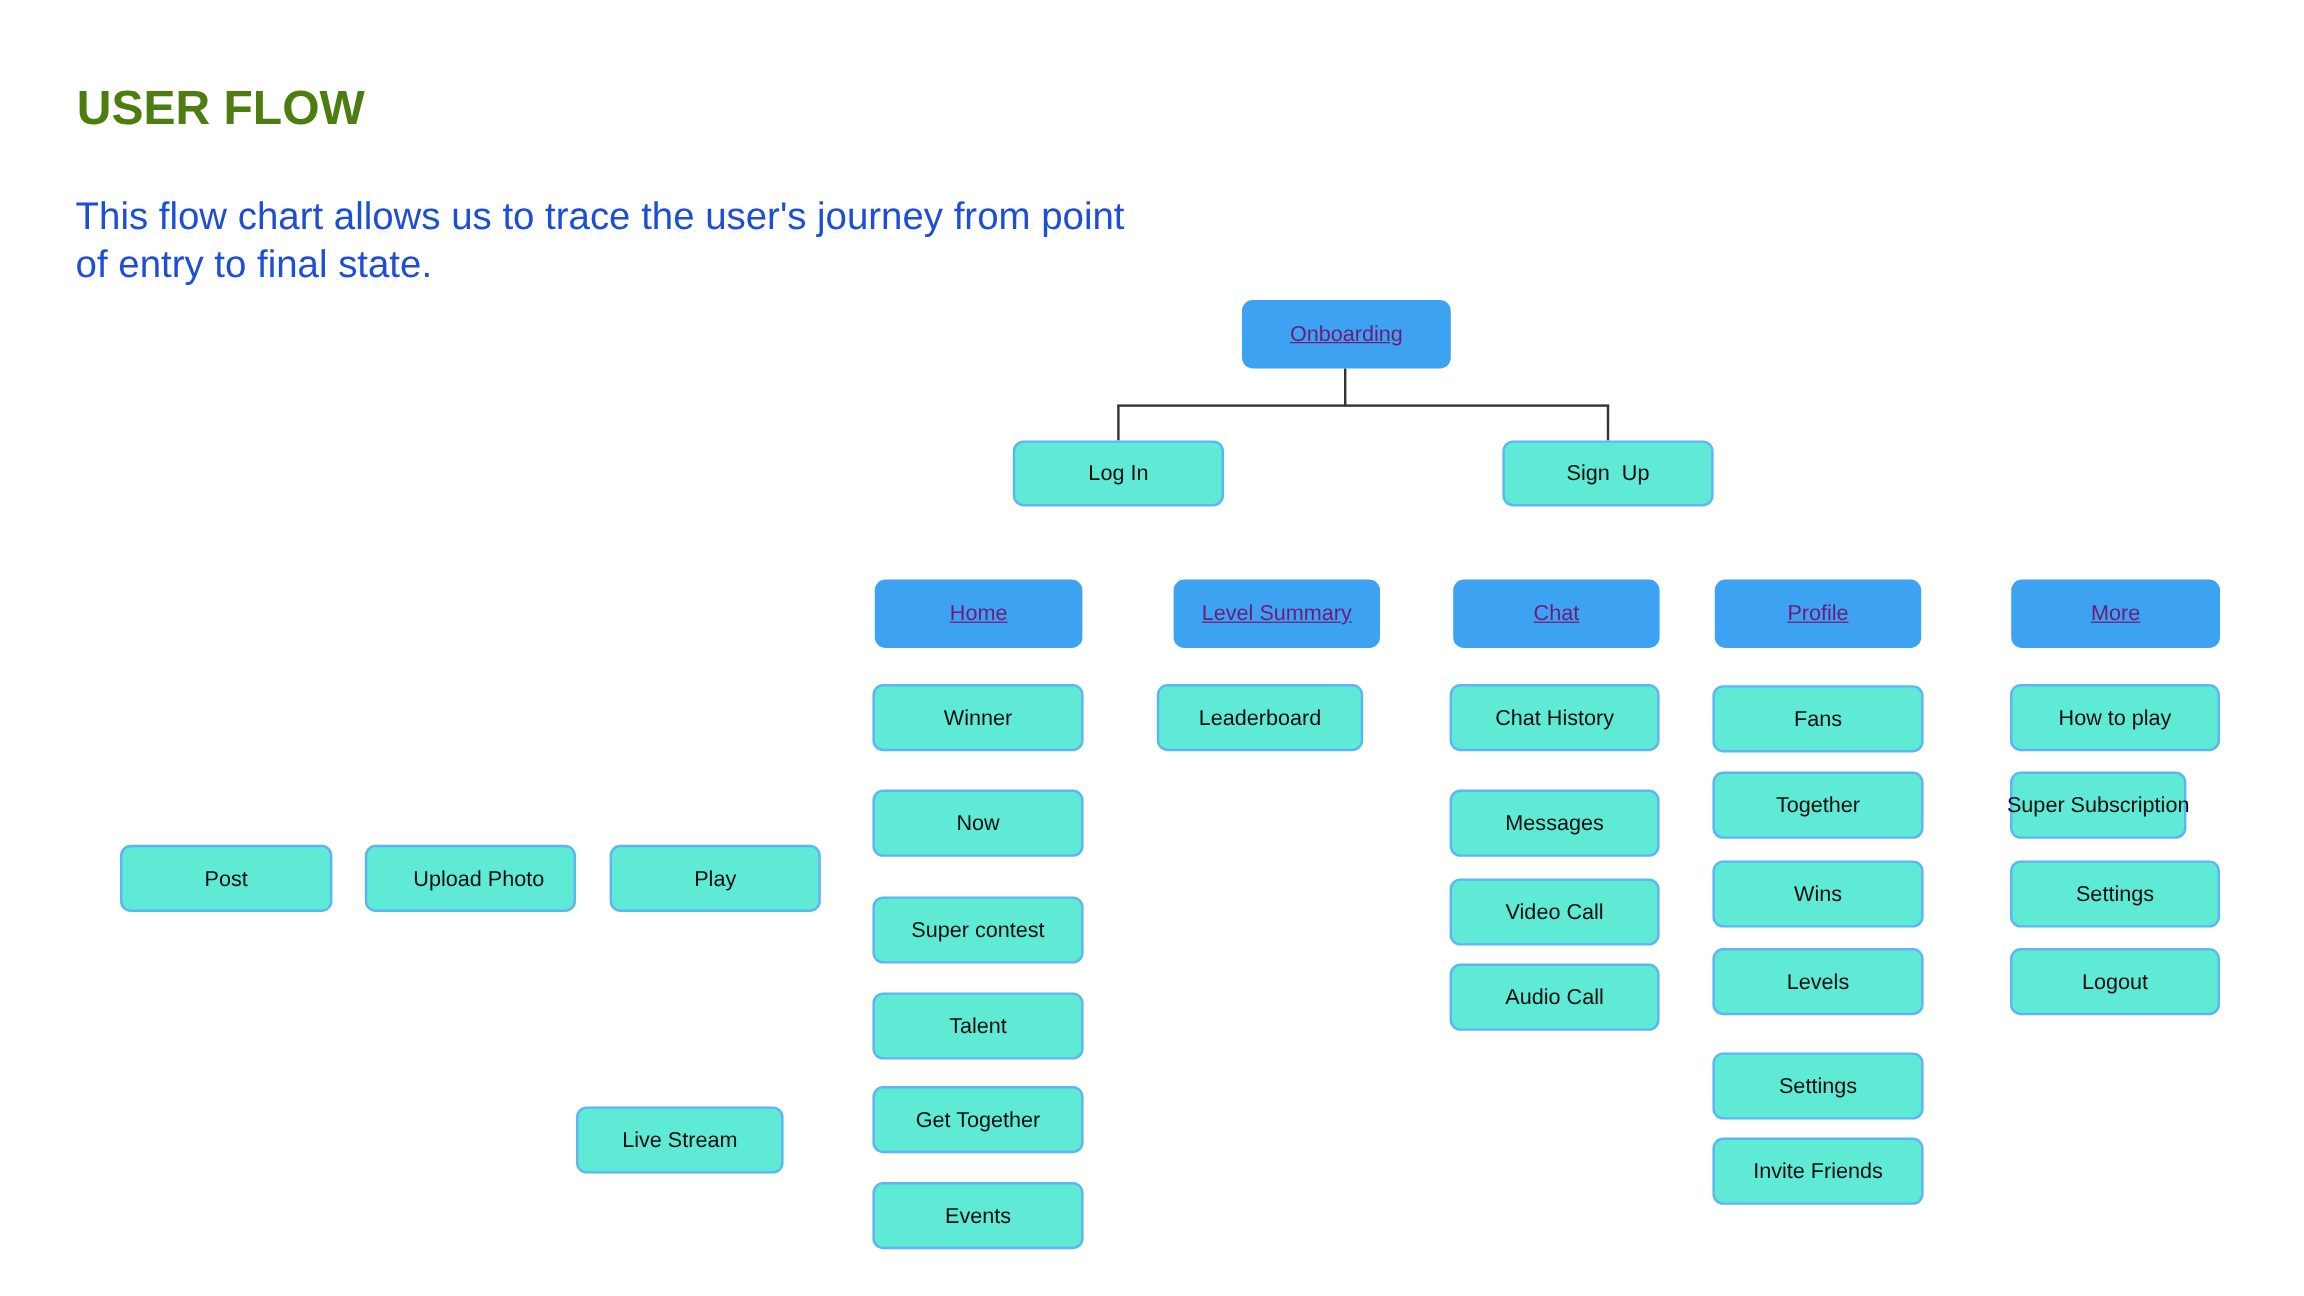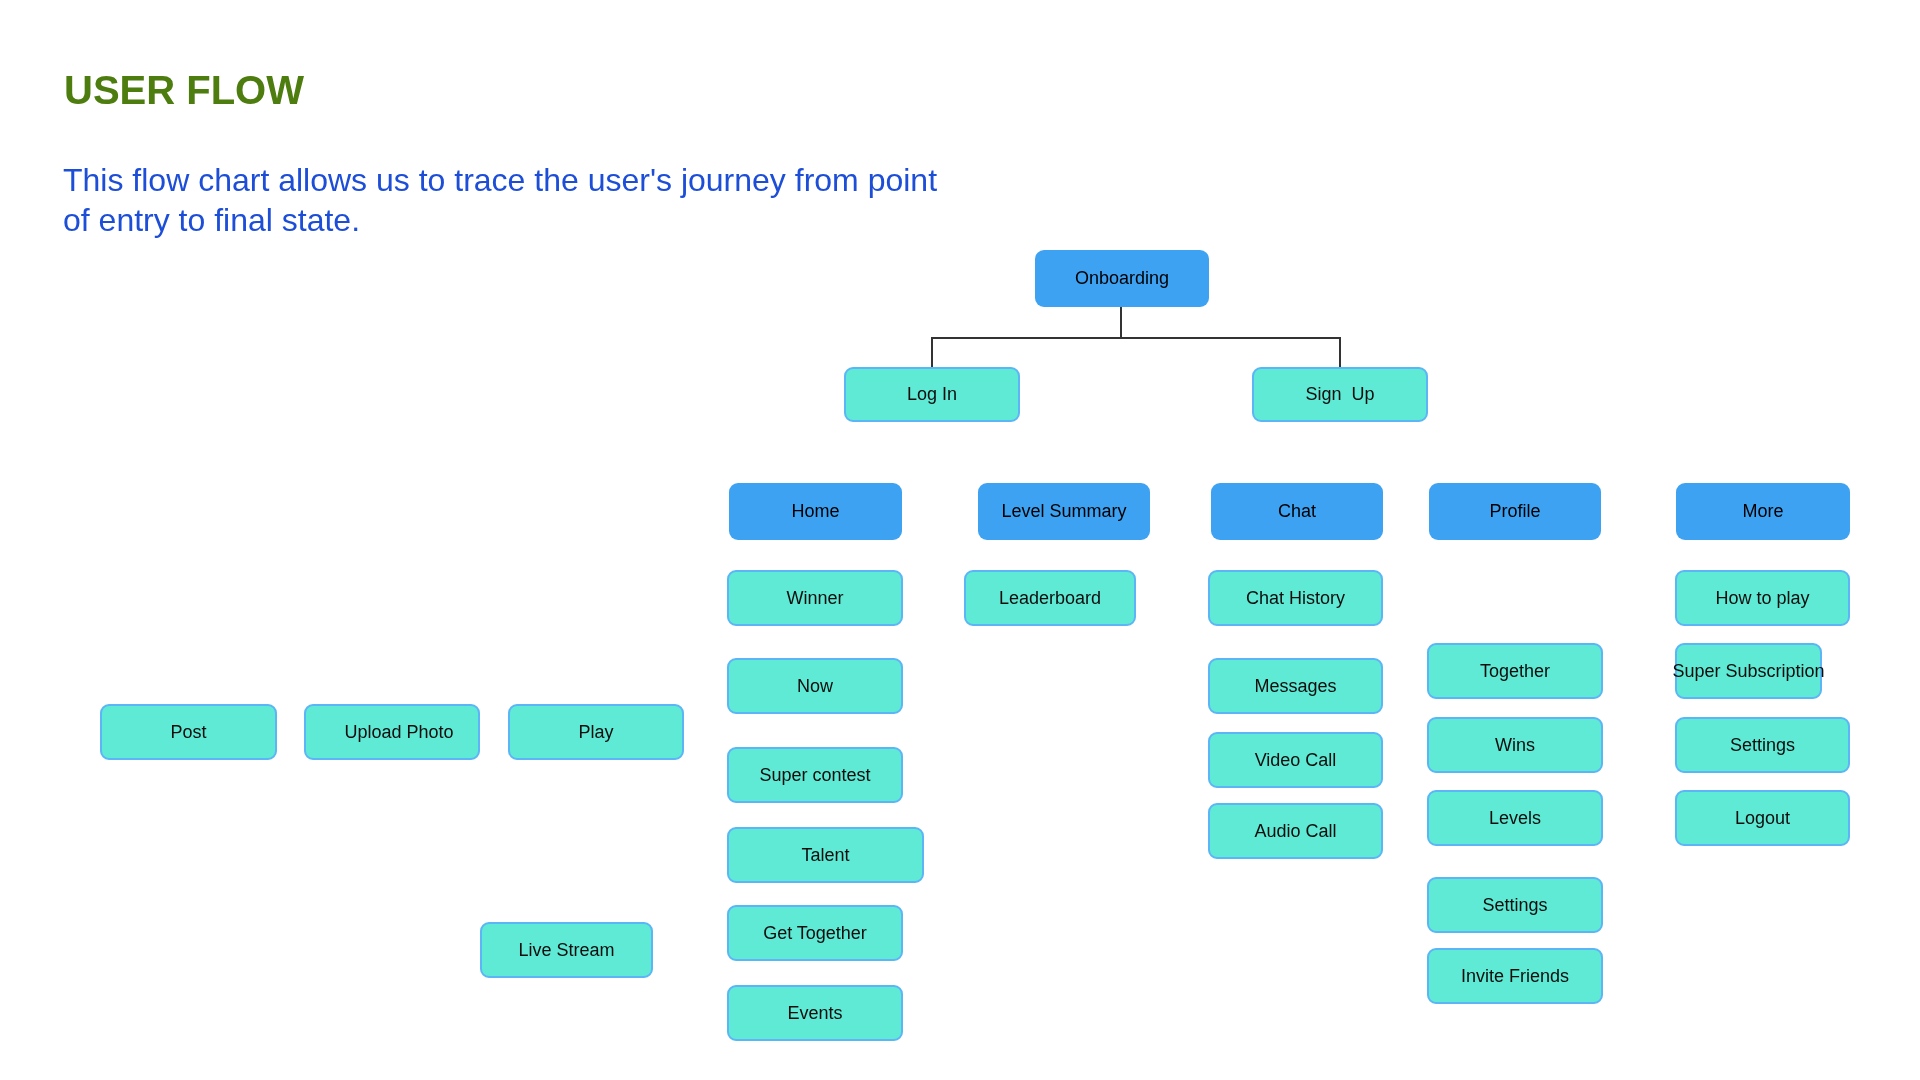--- a/index.html
+++ b/index.html
@@ -38,22 +38,23 @@
     border-radius: 9px;
     display: flex;
     align-items: center;
     justify-content: center;
     font-size: 18px;
     white-space: pre;
     cursor: default;
   }
   .node.blue {
     background: #3EA2F3;
-    color: #000000;
+    color: #701a75;
     border: none;
+    text-decoration: underline;
   }
   .node.outline {
     background: #5eead4;
     color: #0d0d0d;
     border: 2px solid #5CB5F6;
   }
   .connector {
     position: absolute;
     background: #333333;
   }
@@ -81,31 +82,32 @@
 
   <div class="node blue" style="left:729px; top:483px; width:173px; height:57px;">Home</div>
   <div class="node blue" style="left:978px; top:483px; width:172px; height:57px;">Level Summary</div>
   <div class="node blue" style="left:1211px; top:483px; width:172px; height:57px;">Chat</div>
   <div class="node blue" style="left:1429px; top:483px; width:172px; height:57px;">Profile</div>
   <div class="node blue" style="left:1676px; top:483px; width:174px; height:57px;">More</div>
 
   <div class="node outline" style="left:727px; top:570px; width:176px;">Winner</div>
   <div class="node outline" style="left:727px; top:658px; width:176px;">Now</div>
   <div class="node outline" style="left:727px; top:747px; width:176px;">Super contest</div>
-  <div class="node outline" style="left:727px; top:827px; width:197px;">Talent</div>
+  <div class="node outline" style="left:727px; top:827px; width:176px;">Talent</div>
   <div class="node outline" style="left:727px; top:905px; width:176px;">Get Together</div>
   <div class="node outline" style="left:727px; top:985px; width:176px;">Events</div>
 
   <div class="node outline" style="left:964px; top:570px; width:172px;">Leaderboard</div>
 
   <div class="node outline" style="left:1208px; top:570px; width:175px;">Chat History</div>
   <div class="node outline" style="left:1208px; top:658px; width:175px;">Messages</div>
   <div class="node outline" style="left:1208px; top:732px; width:175px;">Video Call</div>
   <div class="node outline" style="left:1208px; top:803px; width:175px;">Audio Call</div>
 
+  <div class="node outline" style="left:1427px; top:571px; width:176px;">Fans</div>
   <div class="node outline" style="left:1427px; top:643px; width:176px;">Together</div>
   <div class="node outline" style="left:1427px; top:717px; width:176px;">Wins</div>
   <div class="node outline" style="left:1427px; top:790px; width:176px;">Levels</div>
   <div class="node outline" style="left:1427px; top:877px; width:176px;">Settings</div>
   <div class="node outline" style="left:1427px; top:948px; width:176px;">Invite Friends</div>
 
   <div class="node outline" style="left:1675px; top:570px; width:175px;">How to play</div>
   <div class="node outline" style="left:1675px; top:643px; width:147px;">Super Subscription</div>
   <div class="node outline" style="left:1675px; top:717px; width:175px;">Settings</div>
   <div class="node outline" style="left:1675px; top:790px; width:175px;">Logout</div>

